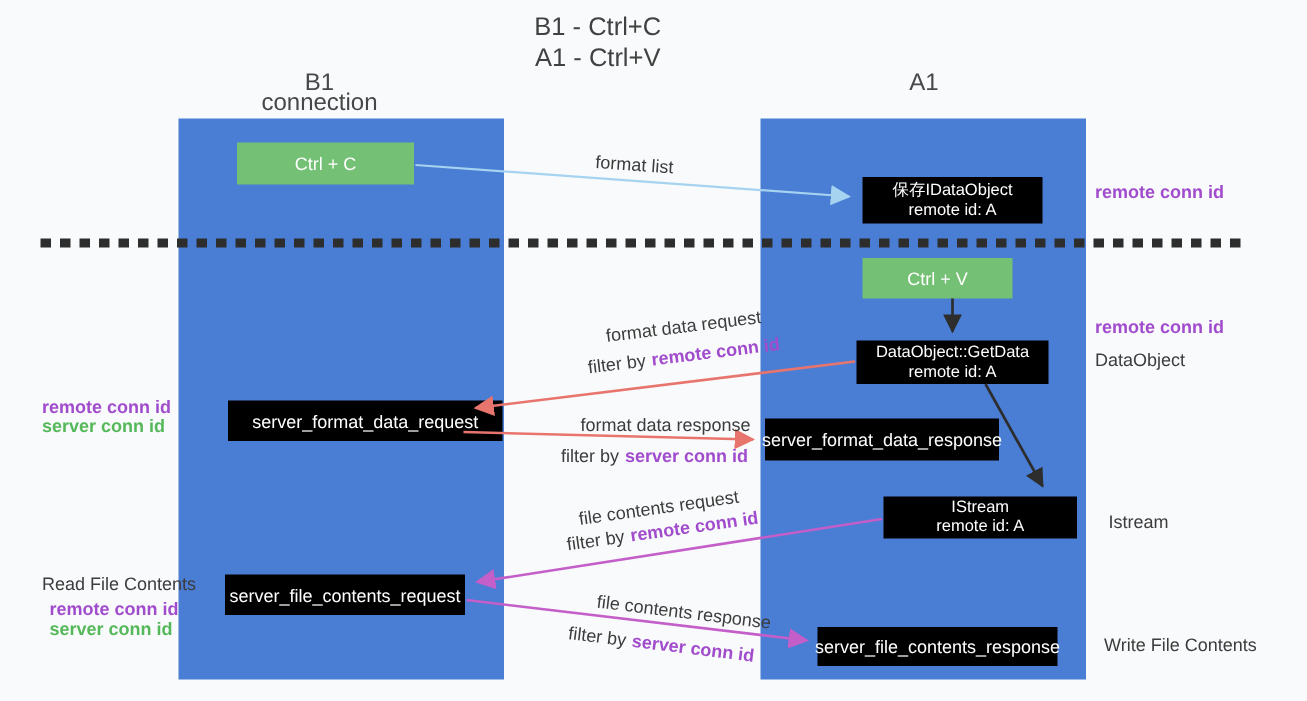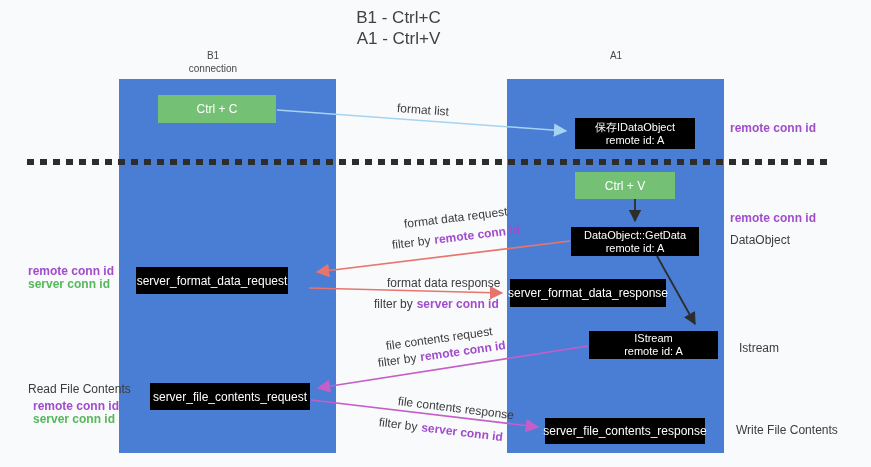--- a/index.html
+++ b/index.html
@@ -2,40 +2,40 @@
 <html><head>
 <meta charset="utf-8">
 <style>
   html,body{margin:0;padding:0;background:#f9fafb;font-family:"Liberation Sans",sans-serif;}
   #stage{position:relative;width:871px;height:467px;background:#f9fafb;overflow:hidden;}
 
   .lane{position:absolute;top:79px;width:217px;height:374px;background:#4a7dd4;z-index:1;}
   #lane-b1{left:119px;}
   #lane-a1{left:507px;}
 
-  .lane-header{position:absolute;top:49px;width:140px;text-align:center;font-size:10px;
+  .lane-header{position:absolute;top:49px;width:140px;text-align:center;font-size:16px;
     line-height:13px;color:#474747;z-index:4;}
   #hdr-b1{left:143px;}
   #hdr-a1{left:546px;}
 
   #title{position:absolute;top:7px;left:0;width:797px;text-align:center;font-size:17px;
     line-height:21px;color:#414141;z-index:4;}
 
   .node{position:absolute;z-index:2;display:flex;flex-direction:column;align-items:center;
     justify-content:center;color:#ffffff;text-align:left;}
   .node.green{background:#74c175;}
   .node.orange{background:#000000;}
   .one-line{font-size:12px;}
   .two-line{font-size:11px;line-height:13px;}
 
   #box-ctrl-c{left:158px;top:95px;width:118px;height:28px;}
   #box-save-ido{left:575px;top:118px;width:120px;height:31px;}
   #box-ctrl-v{left:575px;top:172px;width:100px;height:27px;}
   #box-getdata{left:571px;top:227px;width:128px;height:29px;}
-  #box-fmt-req{left:136px;top:267px;width:152px;height:27px;}
+  #box-fmt-req{left:152px;top:267px;width:183px;height:27px;}
   #box-fmt-resp{left:510px;top:279px;width:156px;height:28px;}
   #box-istream{left:589px;top:331px;width:129px;height:28px;}
   #box-file-req{left:150px;top:383px;width:160px;height:27px;}
   #box-file-resp{left:545px;top:418px;width:160px;height:26px;}
 
   svg#wires{position:absolute;left:0;top:0;z-index:3;pointer-events:none;}
 
   .lbl{position:absolute;z-index:4;font-size:12px;color:#3c3c3c;white-space:nowrap;
     transform-origin:0 50%;}
   .purple{color:#a14ccd;font-weight:bold;}

